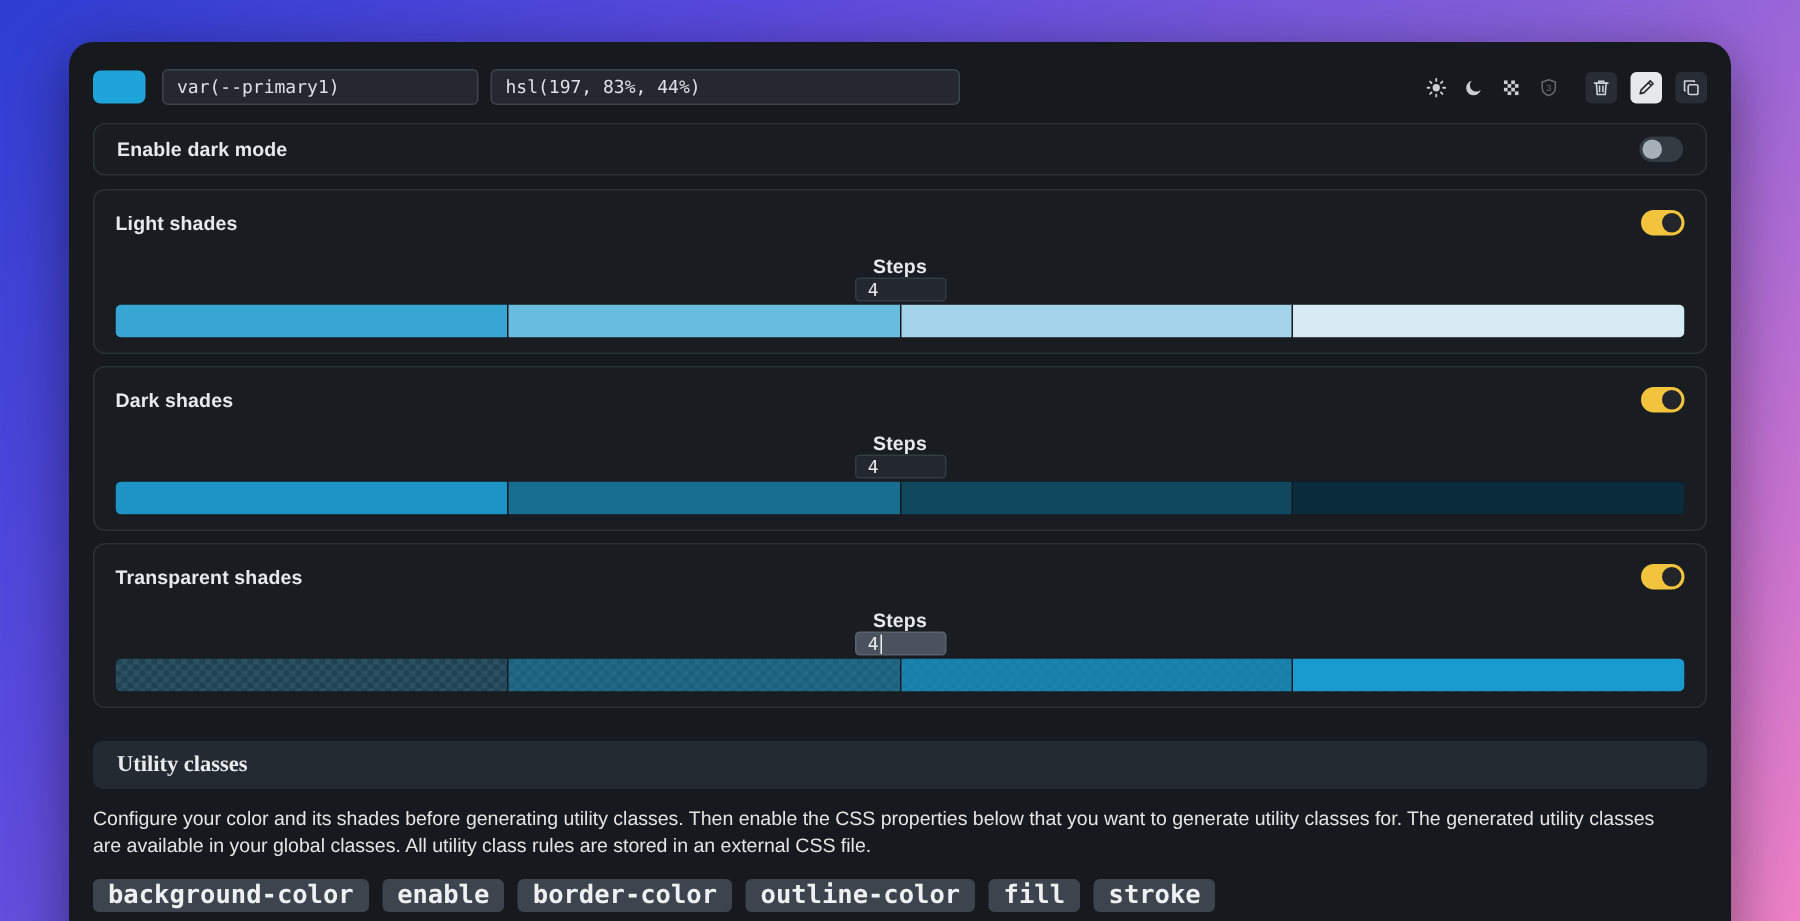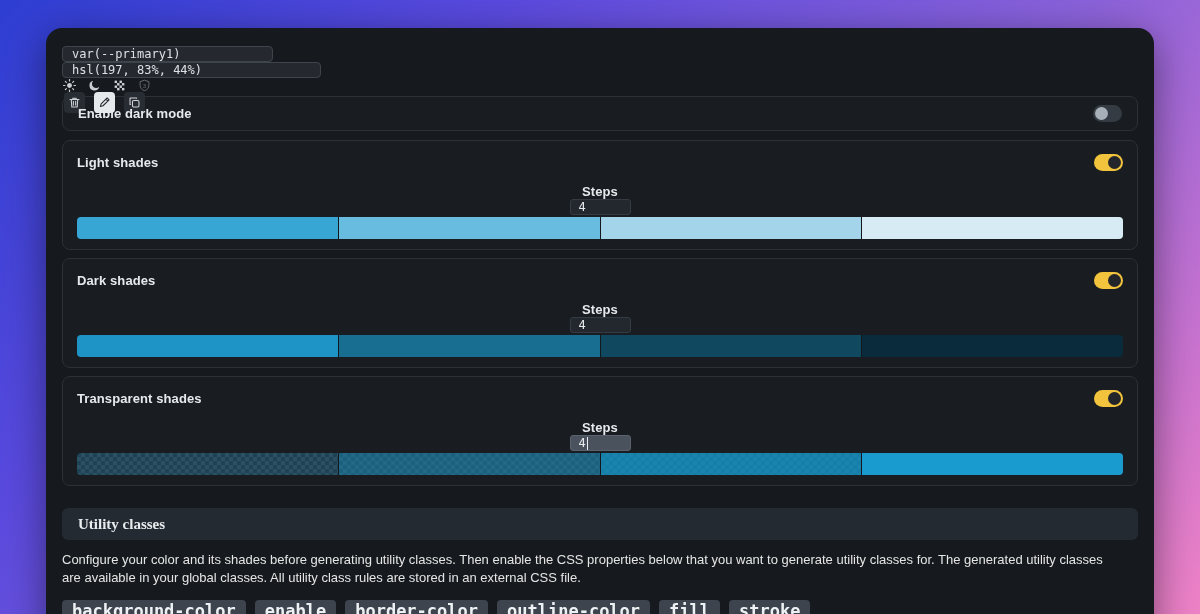--- a/index.html
+++ b/index.html
@@ -7,29 +7,29 @@
   body { font-family:"Liberation Sans", sans-serif; background:linear-gradient(135deg,#2e3ed2 0%,#5a4ade 28%,#8a62da 60%,#c973cf 85%,#ef82c6 100%); position:relative; }
 
   .panel {
     position:absolute; left:46px; right:46px; top:28px; bottom:-30px;
     background:#16191d; border-radius:16px 16px 0 0;
     padding:18px 16px 0 16px;
     box-shadow:0 10px 40px rgba(0,0,0,.45);
   }
 
   
-  .topbar { display:flex; height:24px; margin-bottom:26px;flex-direction:column; }
+  .topbar { display:flex; align-items:center; height:24px; margin-bottom:12px; }
   .swatch { width:35px; height:22px; border-radius:5px; margin-right:11px; }
   .mono-input {
     height:24px; background:#25292f; border:1px solid #3d444c; border-radius:4px;
     color:#dde1e5; font-family:"DejaVu Sans Mono","Liberation Mono",monospace;
     font-size:12px; padding:0 9px; outline:none;
   }
   .mono-input.var { width:211px; margin-right:8px; }
-  .mono-input.hsl { width:259px; }
+  .mono-input.hsl { width:313px; }
   .topbar .spacer { flex:1; }
   .mode-icons { display:flex; align-items:center; gap:11px; color:#c9ced3; margin-right:16px; }
   .mode-icons .icon { width:14px; height:14px; display:flex; align-items:center; justify-content:center; cursor:pointer; }
   .mode-icons .icon svg { width:13px; height:13px; }
   .icon.dim { opacity:.45; }
   .action-btn {
     width:21px; height:21px; border-radius:4px; display:flex; align-items:center; justify-content:center;
     background:#282d33; color:#cfd4d9; margin-left:2px; cursor:pointer;
   }
   .action-btn svg { width:13px; height:13px; }

